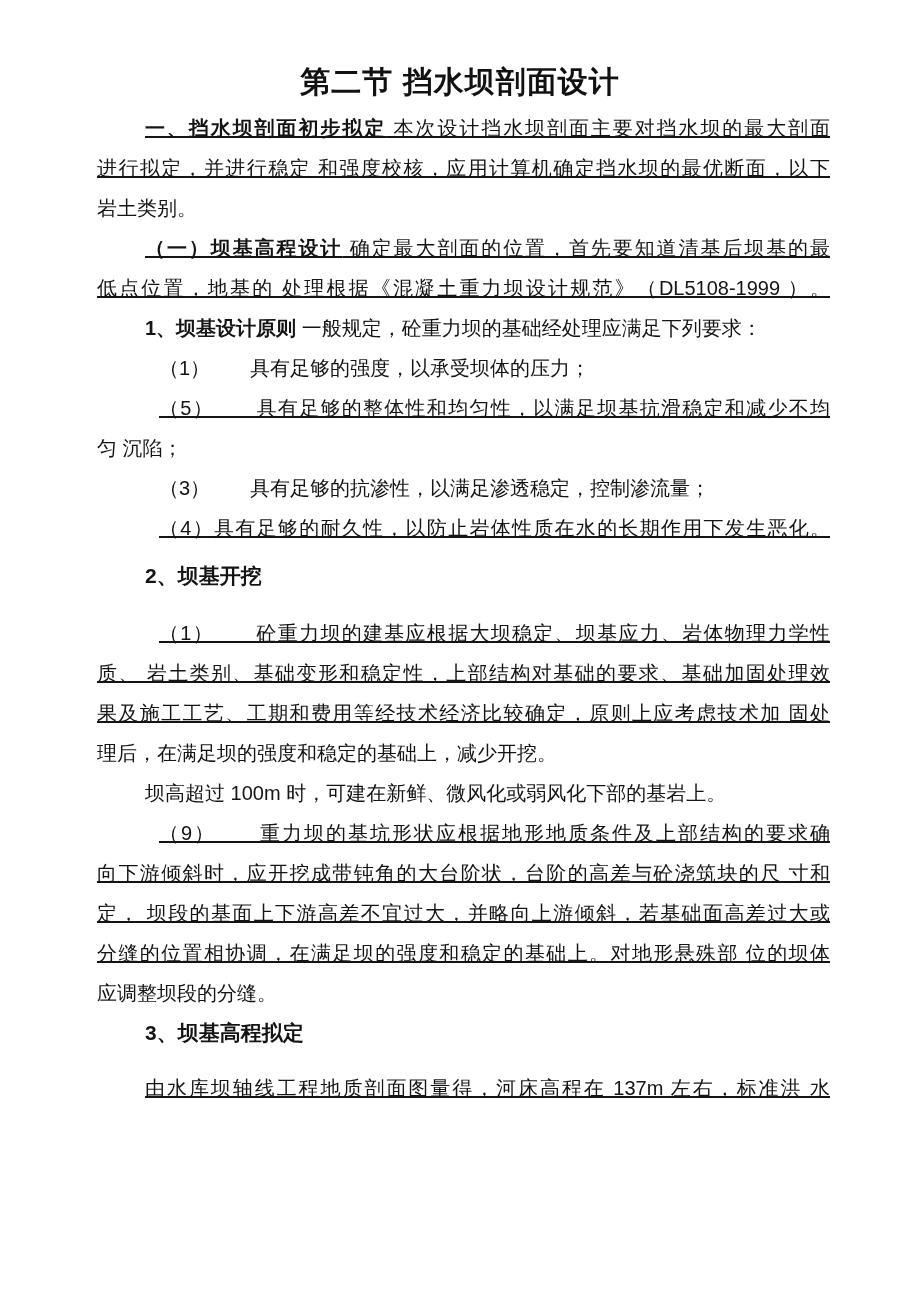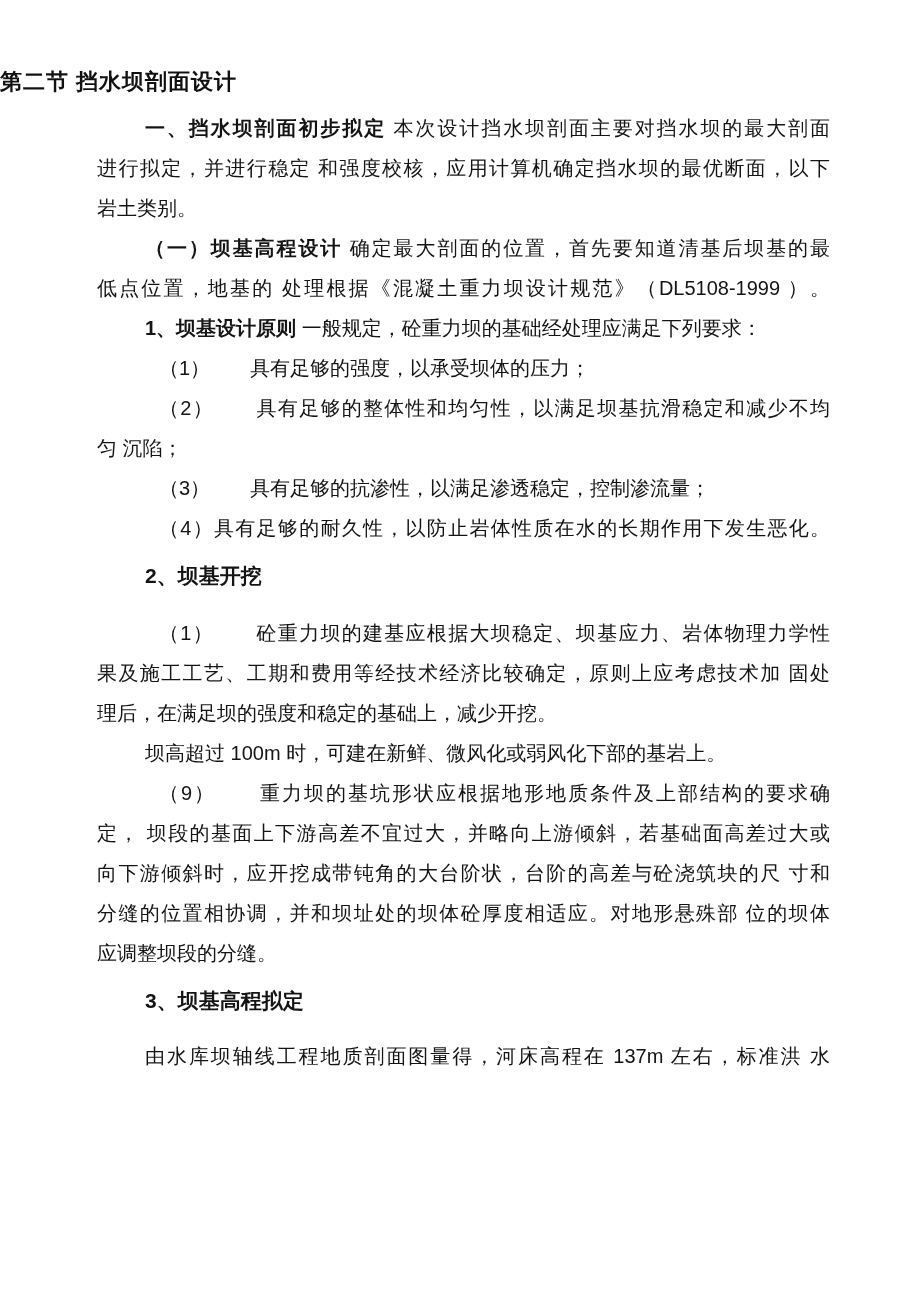--- a/index.html
+++ b/index.html
@@ -14,46 +14,46 @@
     background: #ffffff;
     color: #111111;
     font-family: "Liberation Sans", "DejaVu Sans", sans-serif;
     overflow: hidden;
   }
   .doc-title {
     position: absolute;
     top: 62px;
     left: 0;
     width: 100%;
-    text-align: left;
-    font-size: 22px;
+    text-align: center;
+    font-size: 30px;
     font-weight: 700;
     line-height: 40px;
     letter-spacing: 1px;
     white-space: nowrap;
   }
   .doc-body {
     position: absolute;
     top: 108px;
     left: 97px;
     width: 733px;
   }
   .line {
     font-size: 20px;
     line-height: 40px;
     min-height: 40px;
     text-align: justify;
     color: #141414;
   }
-  .line.fill { text-align-last: justify; }
+  .line.fill { text-align-last: justify; text-decoration: underline; }
   .line.ind-para { padding-left: 48px; }
   .line.ind-item { padding-left: 62px; }
   .line.heading { font-weight: 700; font-size: 21px; }
   .line.h2k { margin-top: 8px; margin-bottom: 17px; }
-  .line.h3k { margin-top: 8px; margin-bottom: 15px; }
+  .line.h3k { margin-bottom: 15px; }
   .lead { font-weight: 700; }
 </style>
 </head>
 <body>
 
 <div class="page">
 
   <div class="doc-title">第二节 挡水坝剖面设计</div>
 
   <div class="doc-body">
@@ -65,46 +65,47 @@
     <div class="line"><span>岩土类别。</span></div>
 
     <div class="line ind-para fill"><span class="lead">（一）坝基高程设计</span><span> 确定最大剖面的位置，首先要知道清基后坝基的最</span></div>
 
     <div class="line fill"><span>低点位置，地基的 处理根据《混凝土重力坝设计规范》（DL5108-1999 ）。</span></div>
 
     <div class="line ind-para"><span class="lead">1、坝基设计原则</span><span> 一般规定，砼重力坝的基础经处理应满足下列要求：</span></div>
 
     <div class="line ind-item"><span>（1）　　具有足够的强度，以承受坝体的压力；</span></div>
 
-    <div class="line ind-item fill"><span>（2）　　具有足够的整体性和均匀性，以满足坝基抗滑稳定和减少不均</span></div>
+    <div class="line ind-item fill"><span>（5）　　具有足够的整体性和均匀性，以满足坝基抗滑稳定和减少不均</span></div>
 
     <div class="line"><span>匀 沉陷；</span></div>
 
     <div class="line ind-item"><span>（3）　　具有足够的抗渗性，以满足渗透稳定，控制渗流量；</span></div>
 
     <div class="line ind-item fill"><span>（4）具有足够的耐久性，以防止岩体性质在水的长期作用下发生恶化。</span></div>
 
     <div class="line ind-para heading h2k"><span class="lead">2、坝基开挖</span></div>
 
     <div class="line ind-item fill"><span>（1）　　砼重力坝的建基应根据大坝稳定、坝基应力、岩体物理力学性</span></div>
 
+    <div class="line fill"><span>质、 岩土类别、基础变形和稳定性，上部结构对基础的要求、基础加固处理效</span></div>
 
     <div class="line fill"><span>果及施工工艺、工期和费用等经技术经济比较确定，原则上应考虑技术加 固处</span></div>
 
     <div class="line"><span>理后，在满足坝的强度和稳定的基础上，减少开挖。</span></div>
 
     <div class="line ind-para"><span>坝高超过 100m 时，可建在新鲜、微风化或弱风化下部的基岩上。</span></div>
 
     <div class="line ind-item fill"><span>（9）　　重力坝的基坑形状应根据地形地质条件及上部结构的要求确</span></div>
 
+    <div class="line fill"><span>向下游倾斜时，应开挖成带钝角的大台阶状，台阶的高差与砼浇筑块的尺 寸和</span></div>
+
     <div class="line fill"><span>定， 坝段的基面上下游高差不宜过大，并略向上游倾斜，若基础面高差过大或</span></div>
 
-    <div class="line fill"><span>向下游倾斜时，应开挖成带钝角的大台阶状，台阶的高差与砼浇筑块的尺 寸和</span></div>
-
-    <div class="line fill"><span>分缝的位置相协调，并和坝址处的坝体砼厚度相适应。对地形悬殊部 位的坝体</span></div>
+    <div class="line fill"><span>分缝的位置相协调，在满足坝的强度和稳定的基础上。对地形悬殊部 位的坝体</span></div>
 
     <div class="line"><span>应调整坝段的分缝。</span></div>
 
 
 
     <div class="line ind-para heading h3k"><span class="lead">3、坝基高程拟定</span></div>
 
     <div class="line ind-para fill"><span>由水库坝轴线工程地质剖面图量得，河床高程在 137m 左右，标准洪 水</span></div>
 
   </div>

